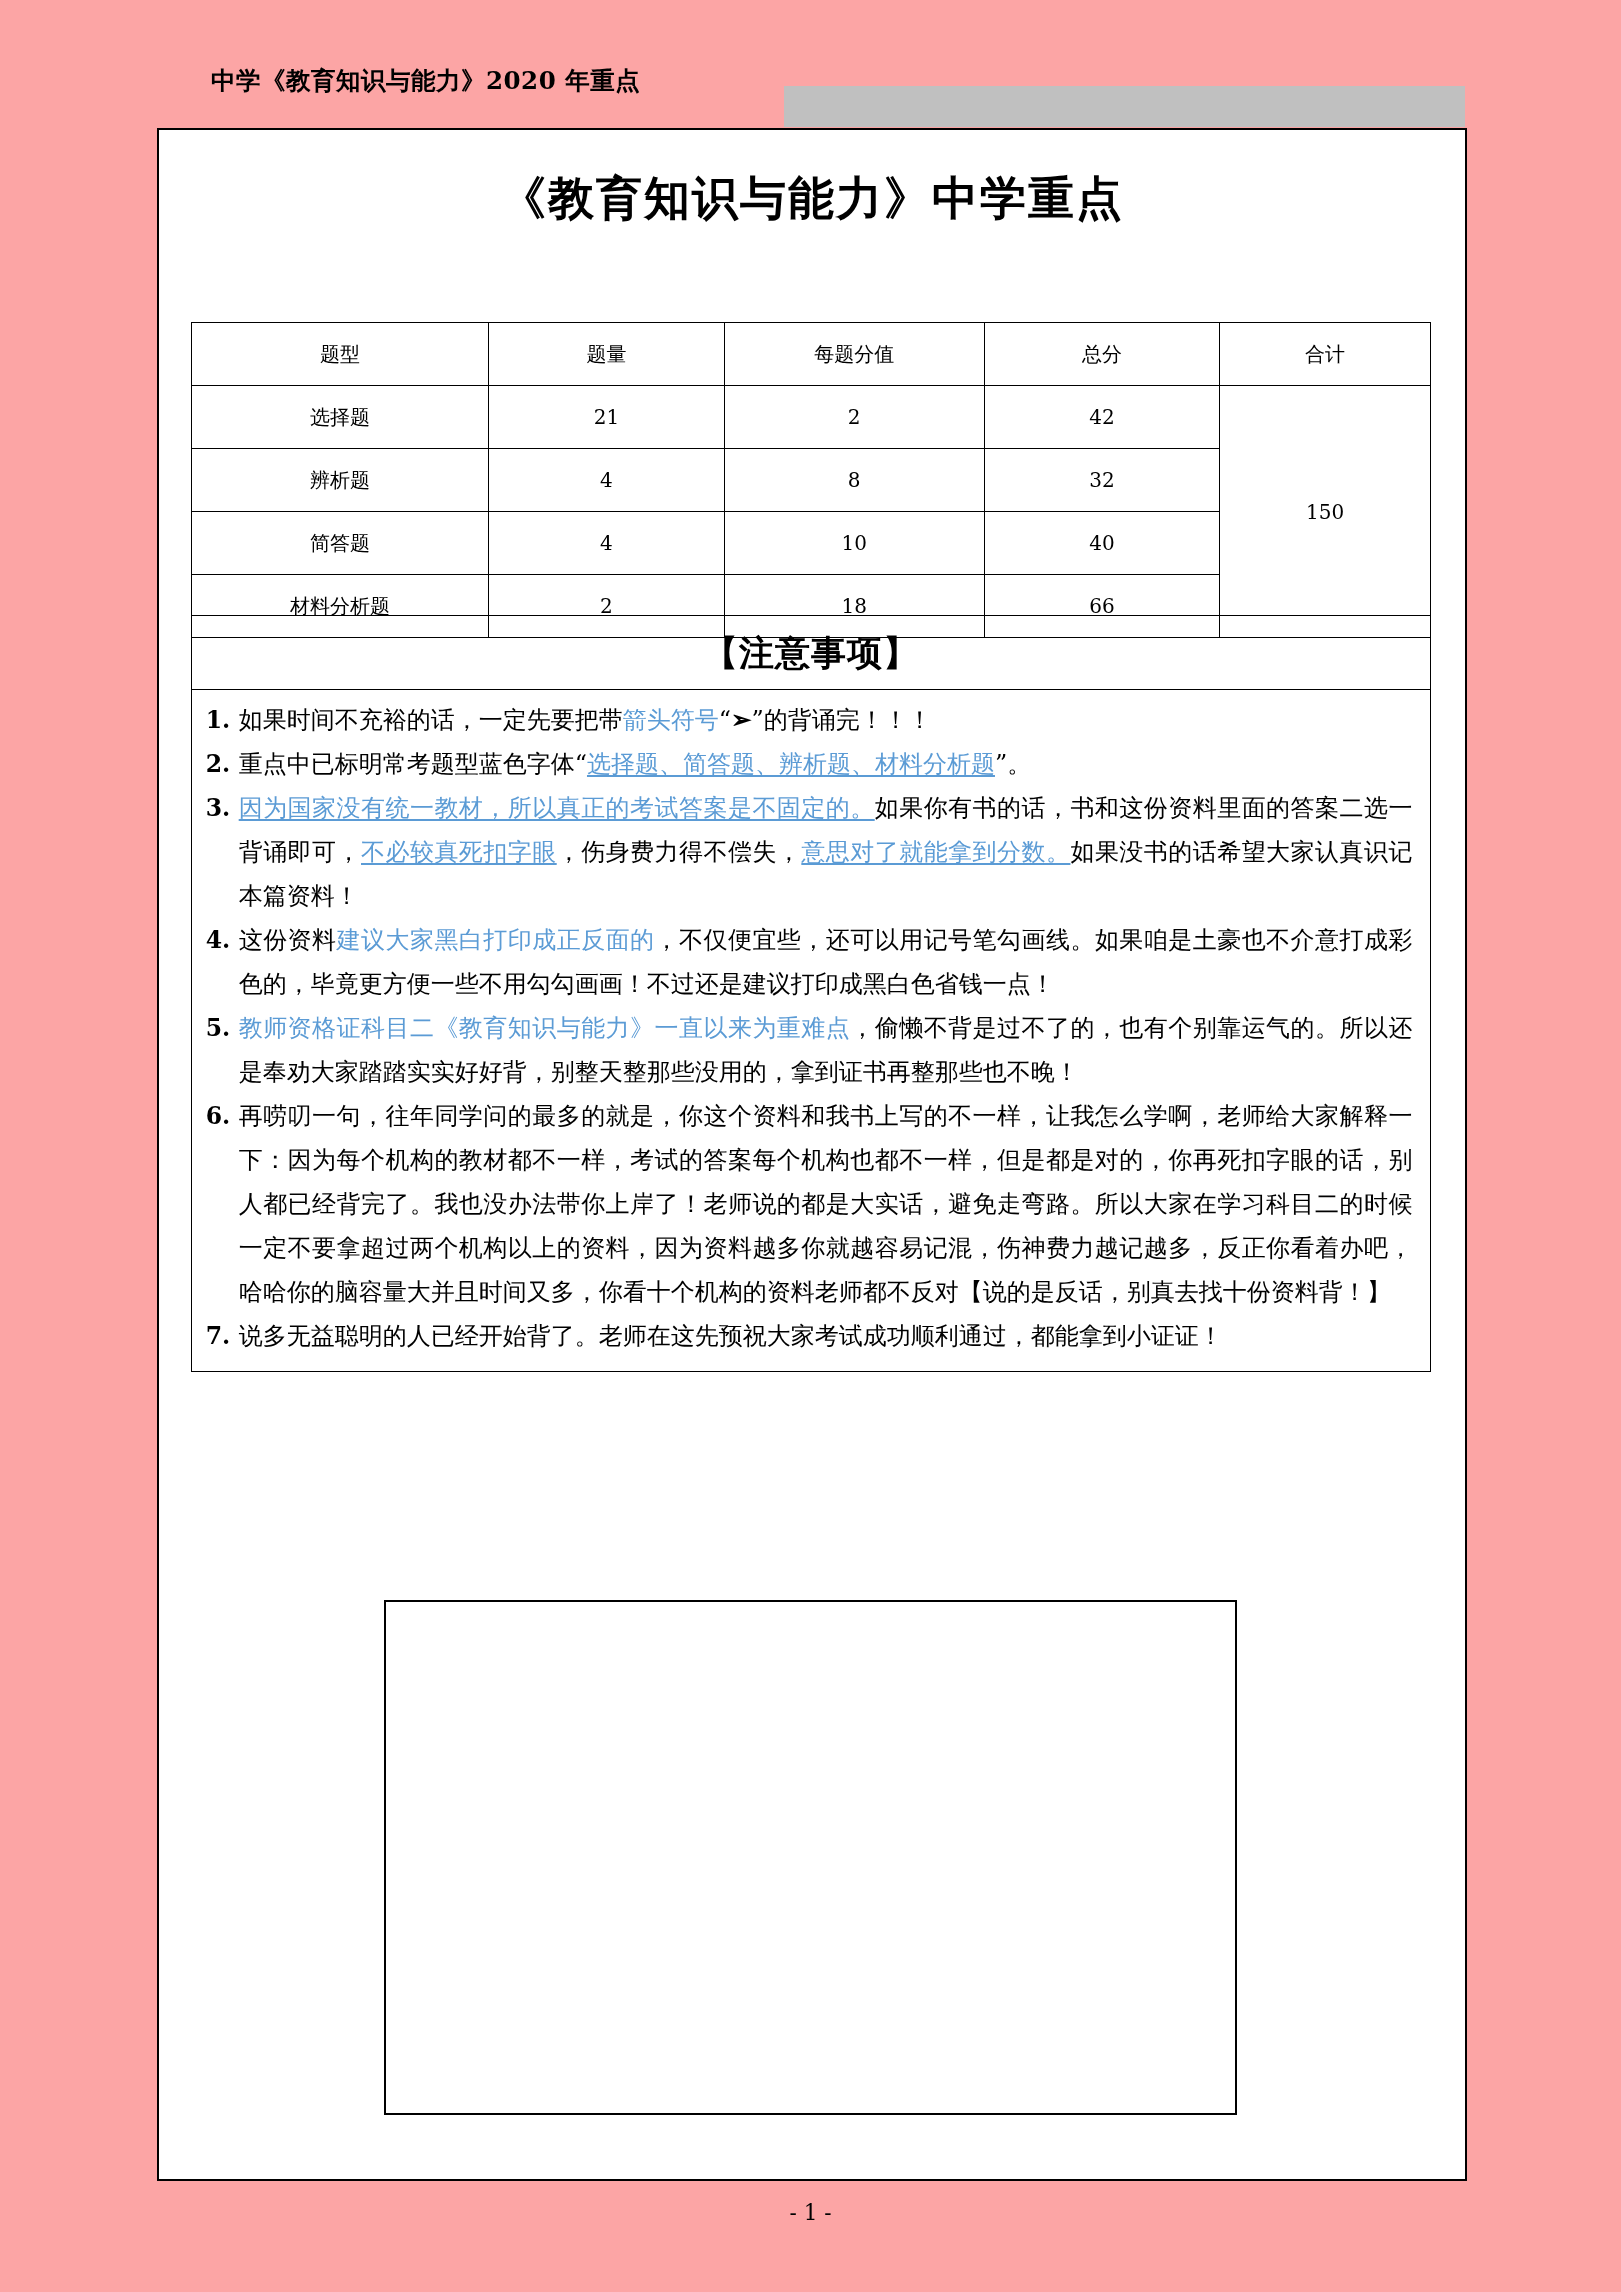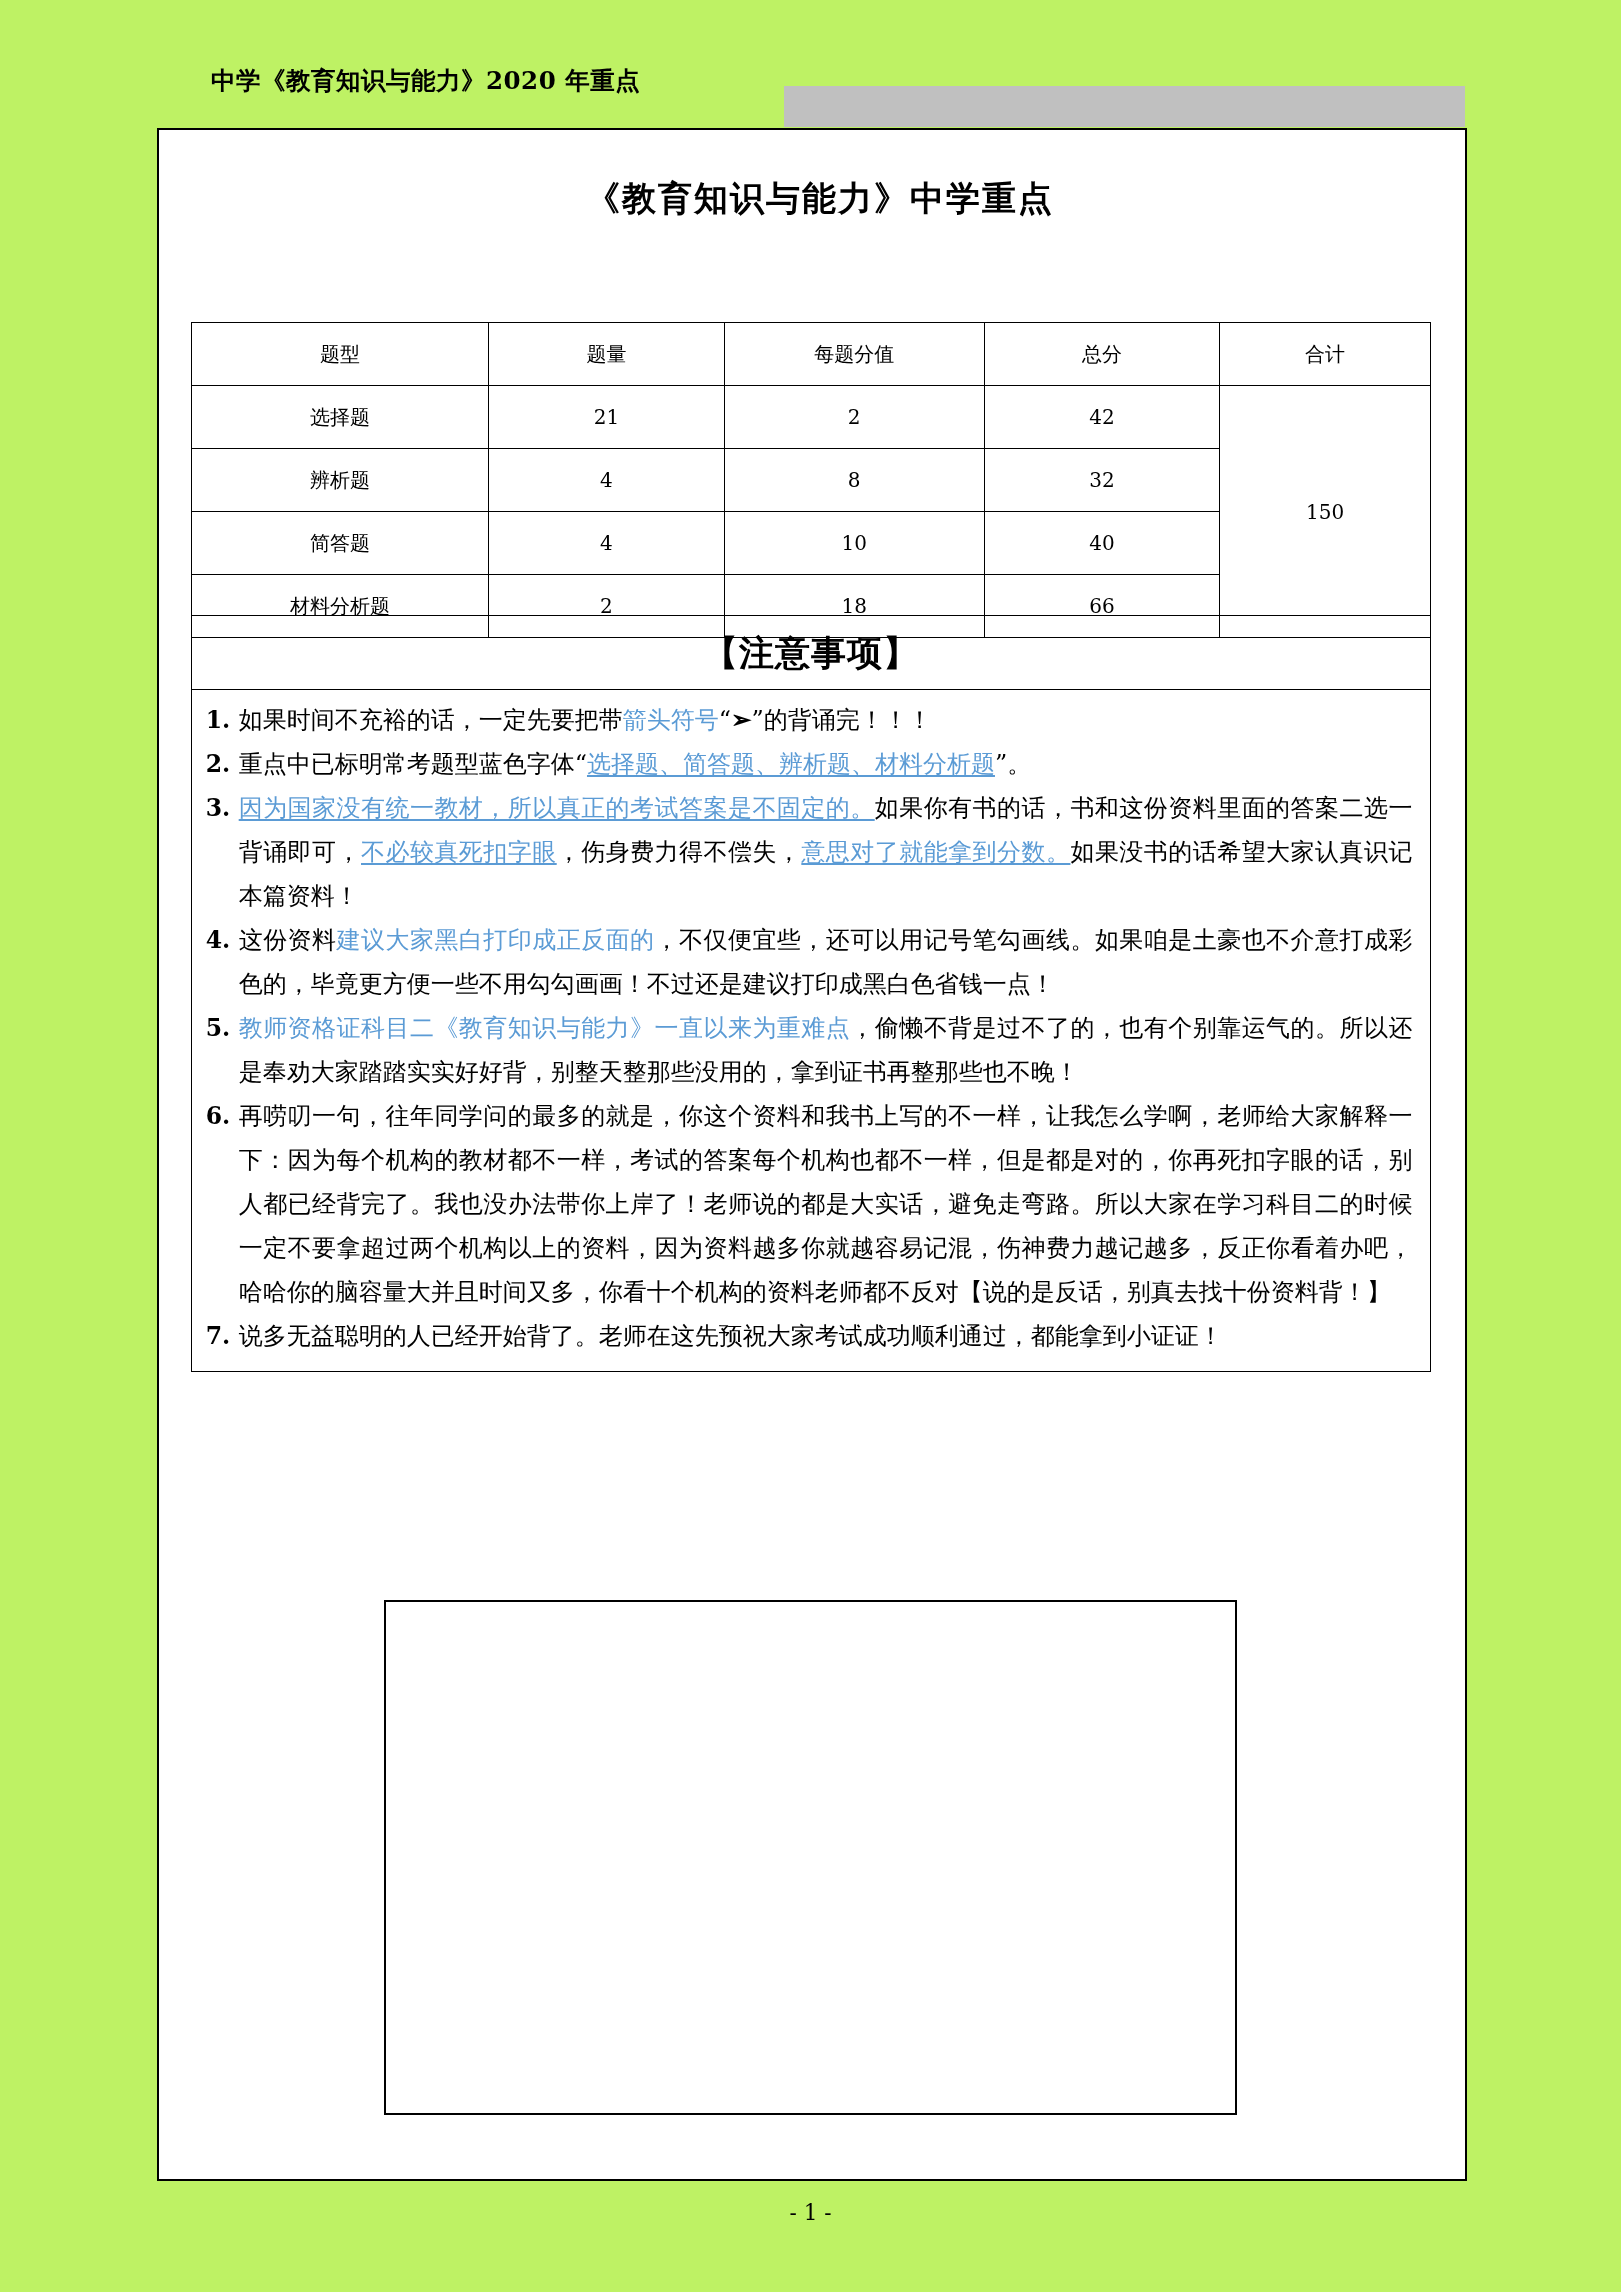--- a/index.html
+++ b/index.html
@@ -8,21 +8,21 @@
     background: #ffffff;
   }
   body {
     font-family: "DejaVu Serif", "Liberation Serif", serif;
     color: #000000;
   }
   .page {
     position: relative;
     width: 1621px;
     height: 2293px;
-    background: #bef264;
+    background: #fca5a5;
     overflow: hidden;
   }
 
   
   .header-band {
     position: absolute;
     left: 0;
     top: 61px;
     width: 1621px;
     height: 51px;
@@ -54,25 +54,25 @@
     width: 1310px;
     height: 2053px;
     border: 2.9px solid #000000;
     box-sizing: border-box;
     background: #ffffff;
   }
 
   
   .doc-title {
     position: absolute;
-    left: 8px;
+    left: 0;
     top: 37px;
     width: 100%;
     text-align: center;
-    font-size: 34px;
+    font-size: 46px;
     font-weight: bold;
     letter-spacing: 2px;
     line-height: 63px;
   }
 
   
   .score-table-wrap {
     position: absolute;
     left: 32px;
     top: 192px;

